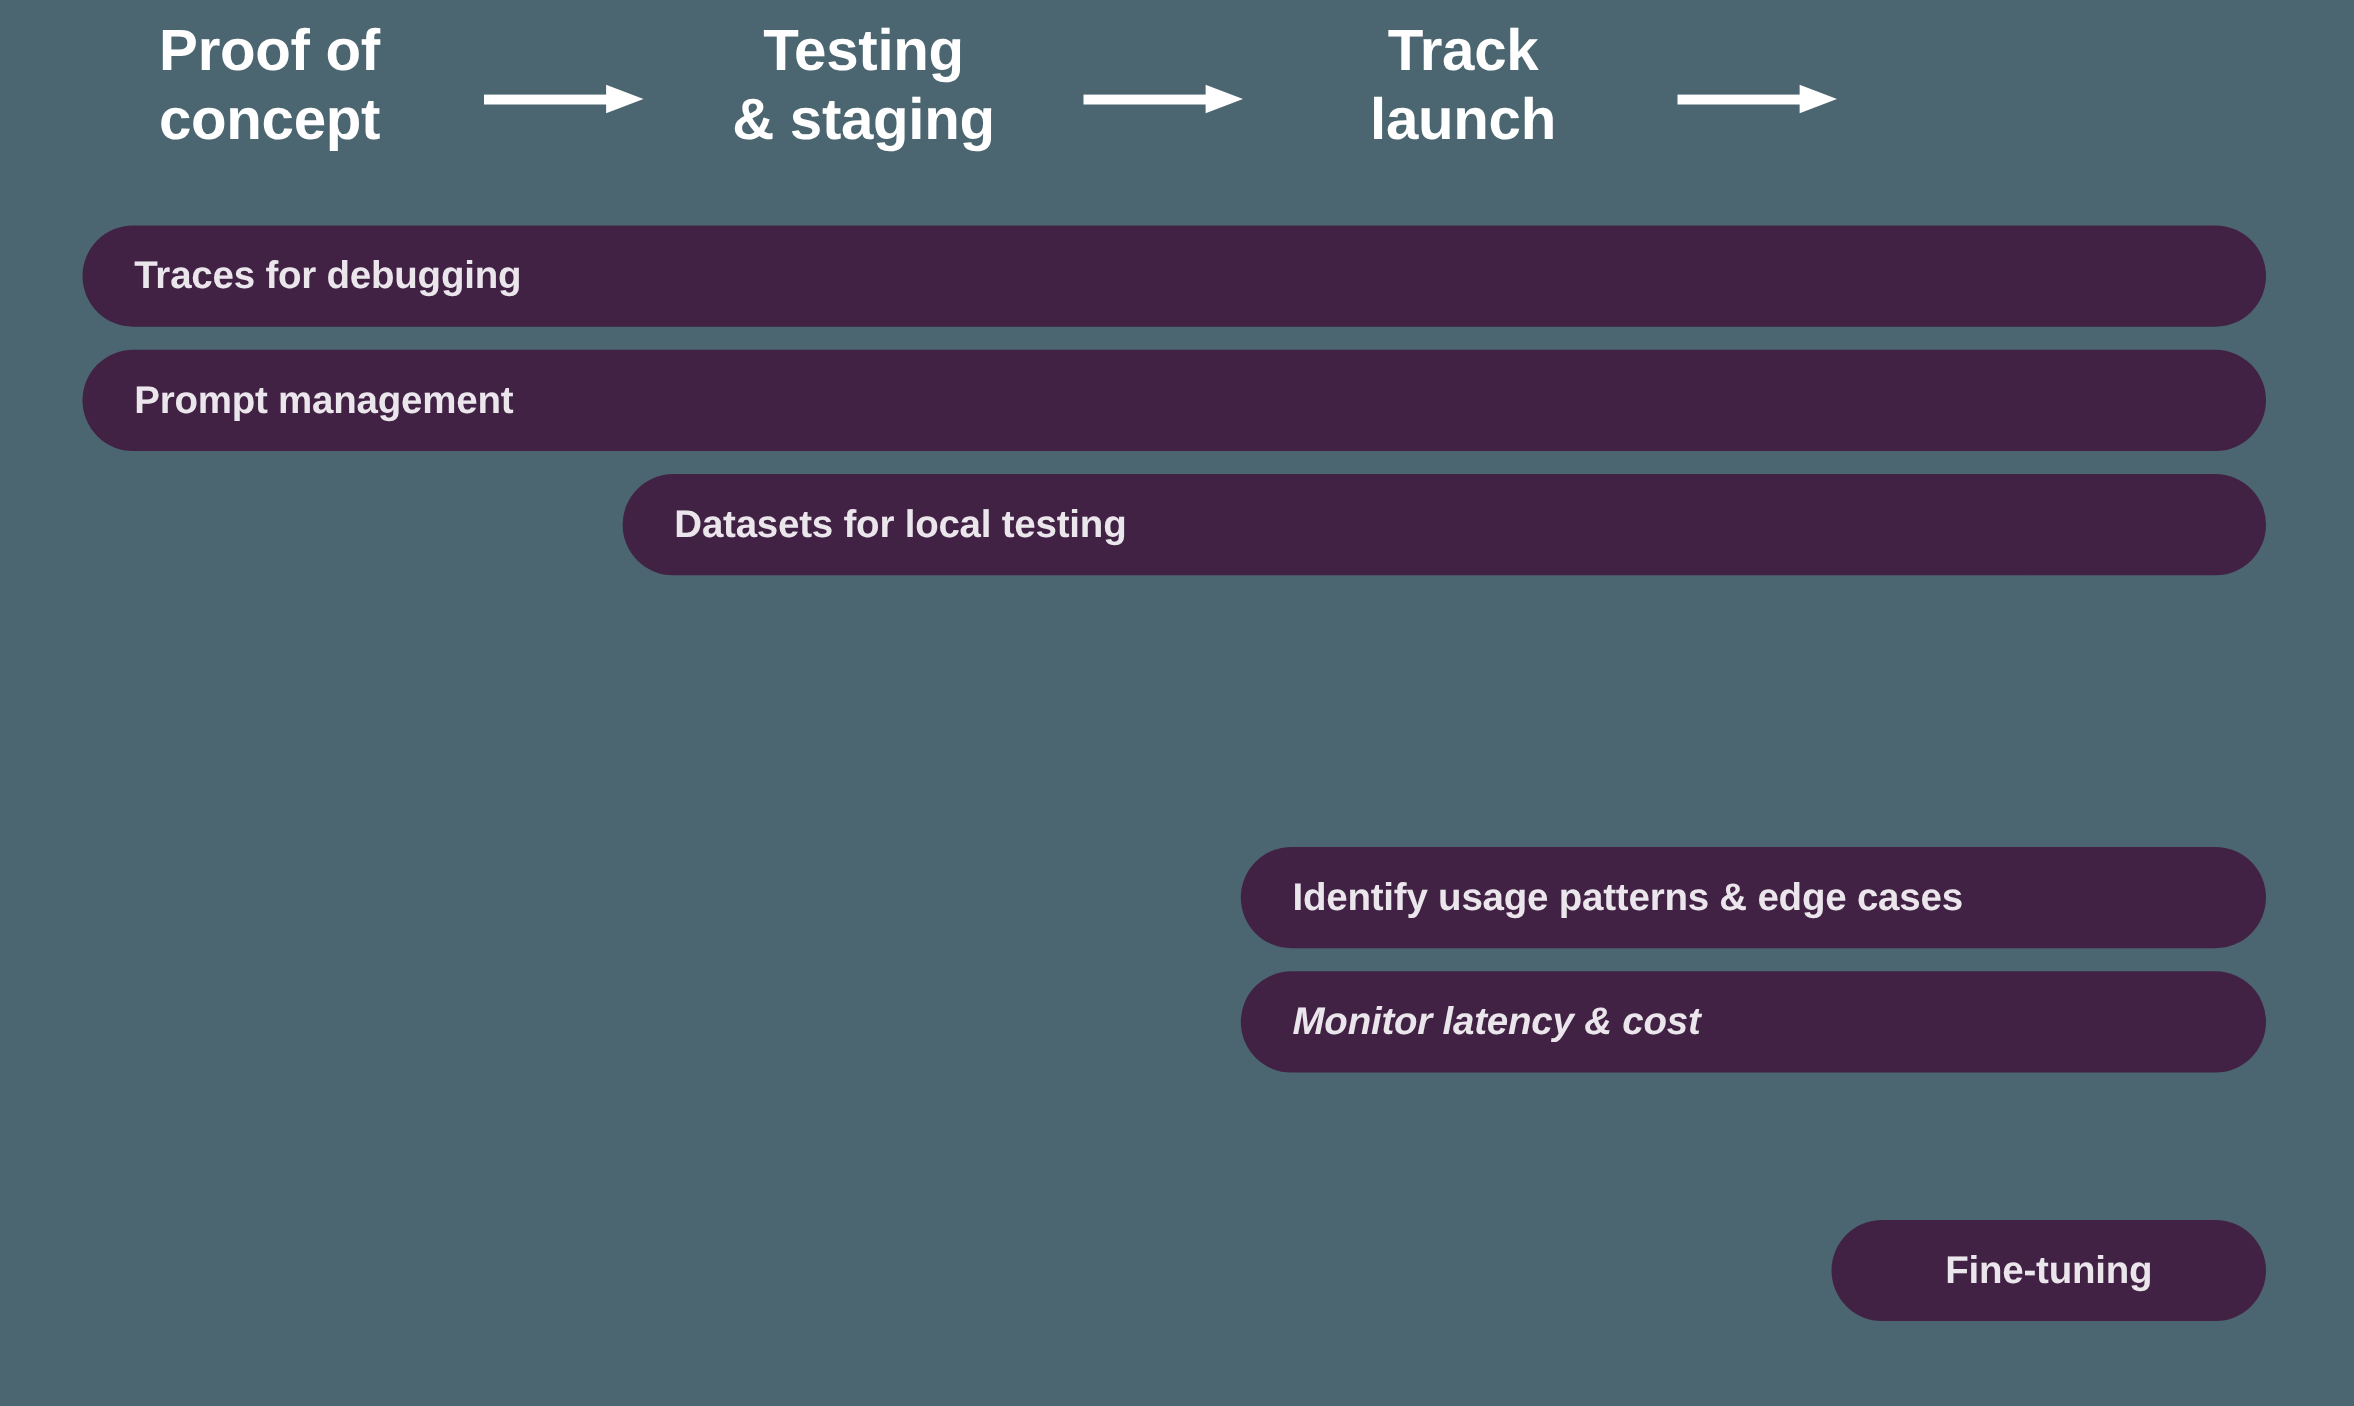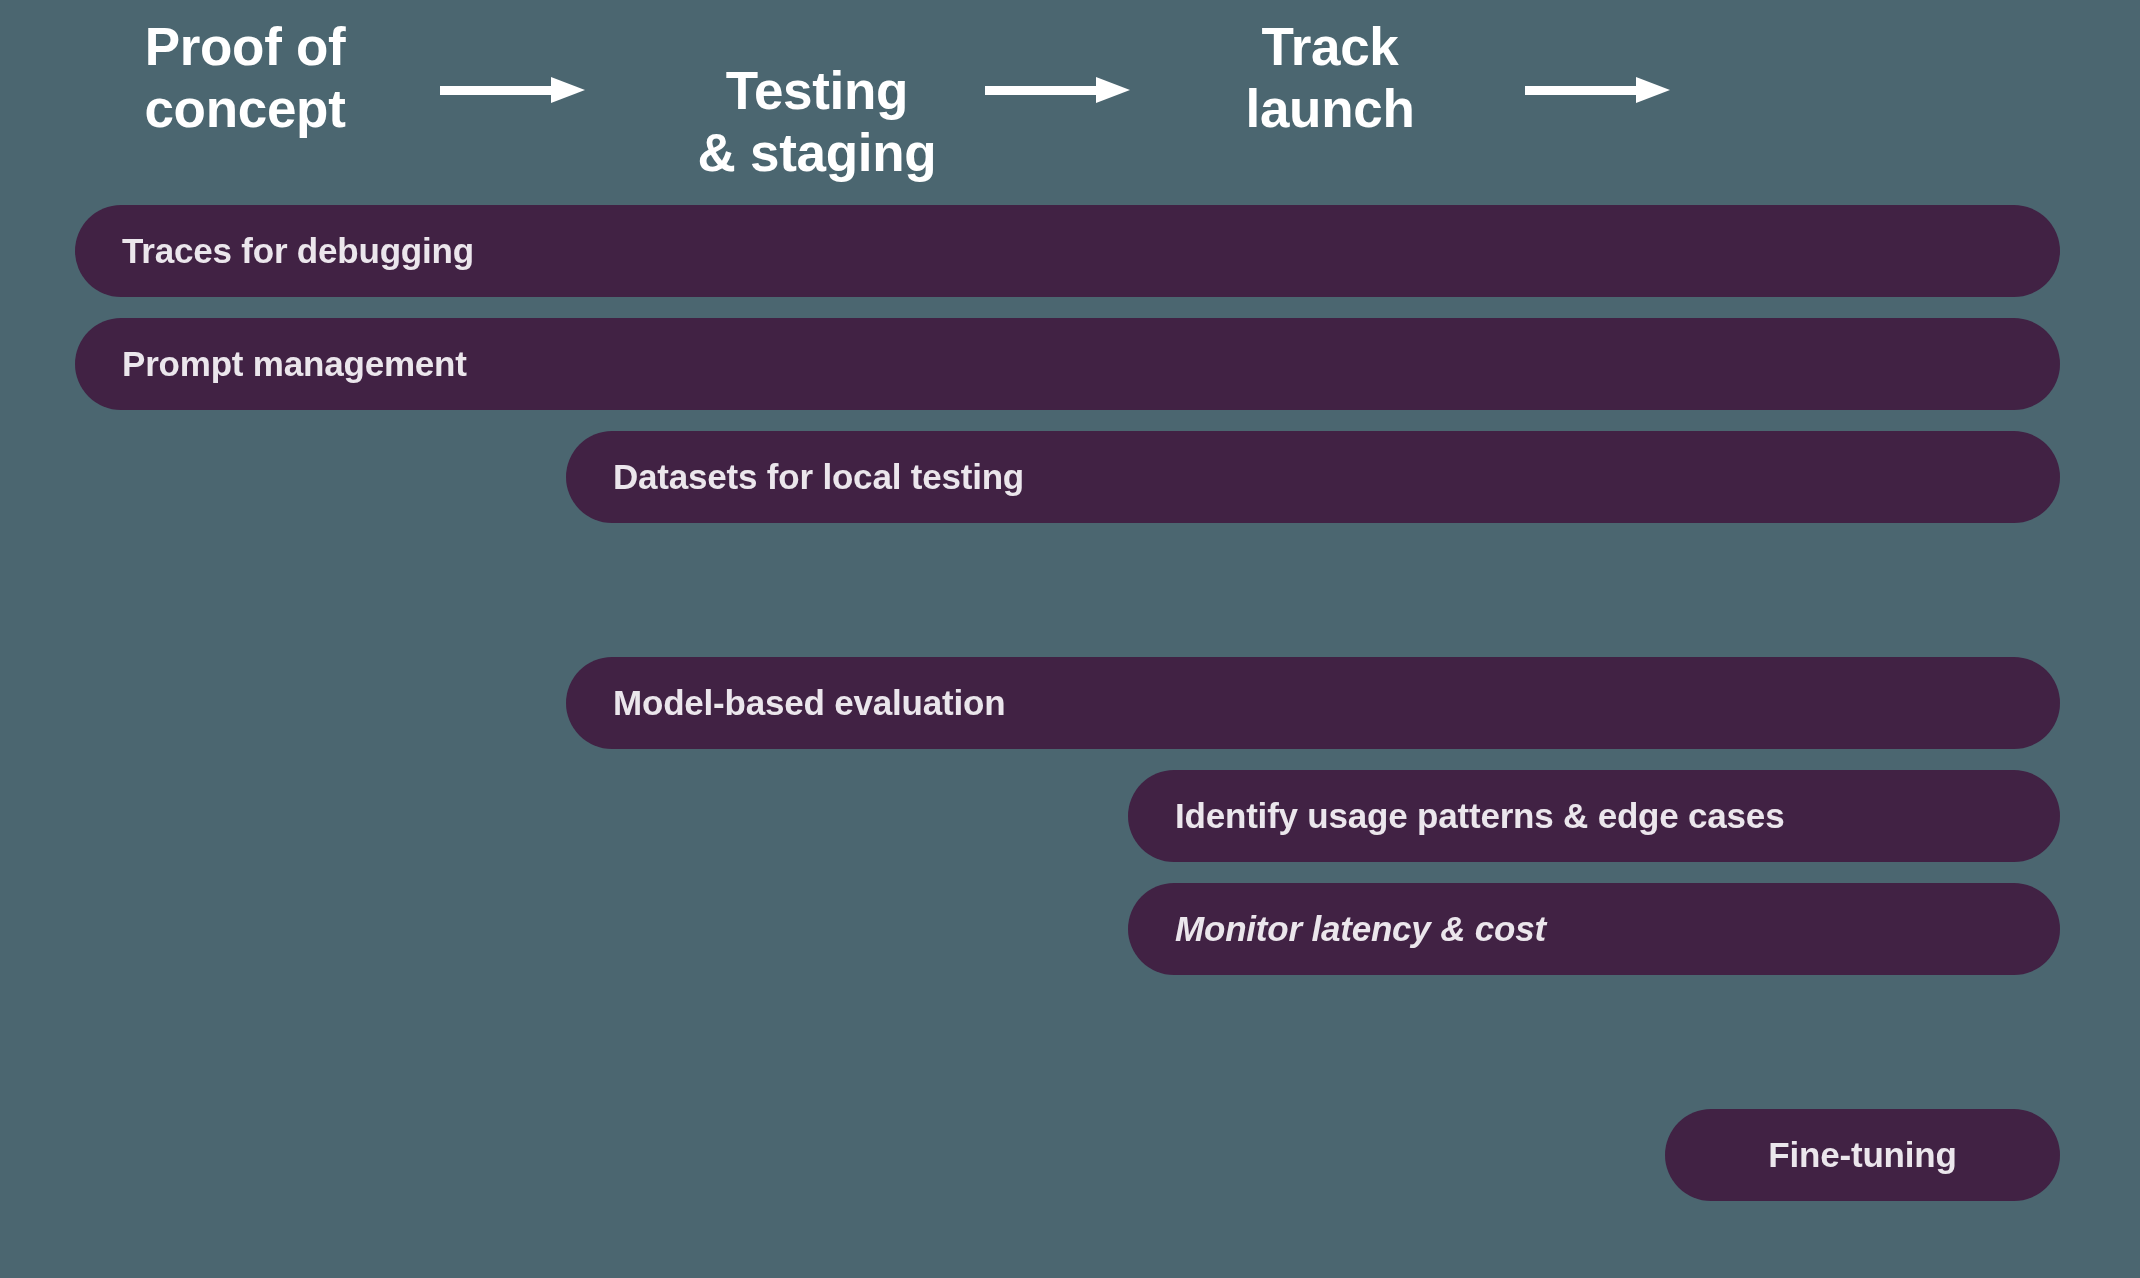--- a/index.html
+++ b/index.html
@@ -35,21 +35,21 @@
     width: 330px;
     text-align: center;
     color: #ffffff;
     font-size: 53px;
     font-weight: bold;
     line-height: 1.17;
     letter-spacing: -0.3px;
     white-space: pre-line;
   }
   .phase-0 { left: 80px; }
-  .phase-1 { left: 652px; margin-top: 44px; }
+  .phase-1 { left: 620px; }
   .phase-2 { left: 1165px; }
   .phase-3 { left: 1705px; }
 
   .arrow {
     position: absolute;
     top: 77px;
     width: 145px;
     height: 26px;
   }
   .arrow .shaft {
@@ -137,23 +137,20 @@
   <div class="bars" id="bars-layer">
       <div class="bar align-left" style="left: 75px; width: 1985px; top: 205px;">
         <span class="bar-label">Traces for debugging</span>
       </div>
       <div class="bar align-left" style="left: 75px; width: 1985px; top: 318px;">
         <span class="bar-label">Prompt management</span>
       </div>
       <div class="bar align-left" style="left: 566px; width: 1494px; top: 431px;">
         <span class="bar-label">Datasets for local testing</span>
       </div>
-      <div class="bar align-left" style="left: 566px; width: 1494px; top: 657px;">
-        <span class="bar-label">Model-based evaluation</span>
-      </div>
       <div class="bar align-left" style="left: 1128px; width: 932px; top: 770px;">
         <span class="bar-label">Identify usage patterns &amp; edge cases</span>
       </div>
       <div class="bar align-left" style="left: 1128px; width: 932px; top: 883px; font-style: italic;">
         <span class="bar-label">Monitor latency &amp; cost</span>
       </div>
       <div class="bar align-center" style="left: 1665px; width: 395px; top: 1109px;">
         <span class="bar-label">Fine-tuning</span>
       </div>
     </div>

